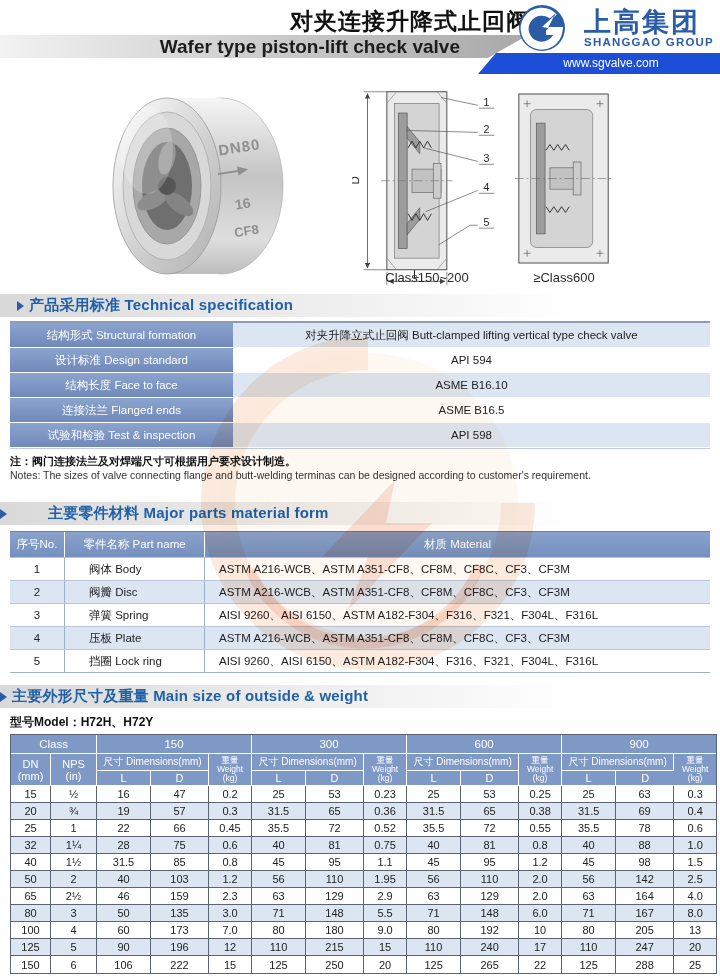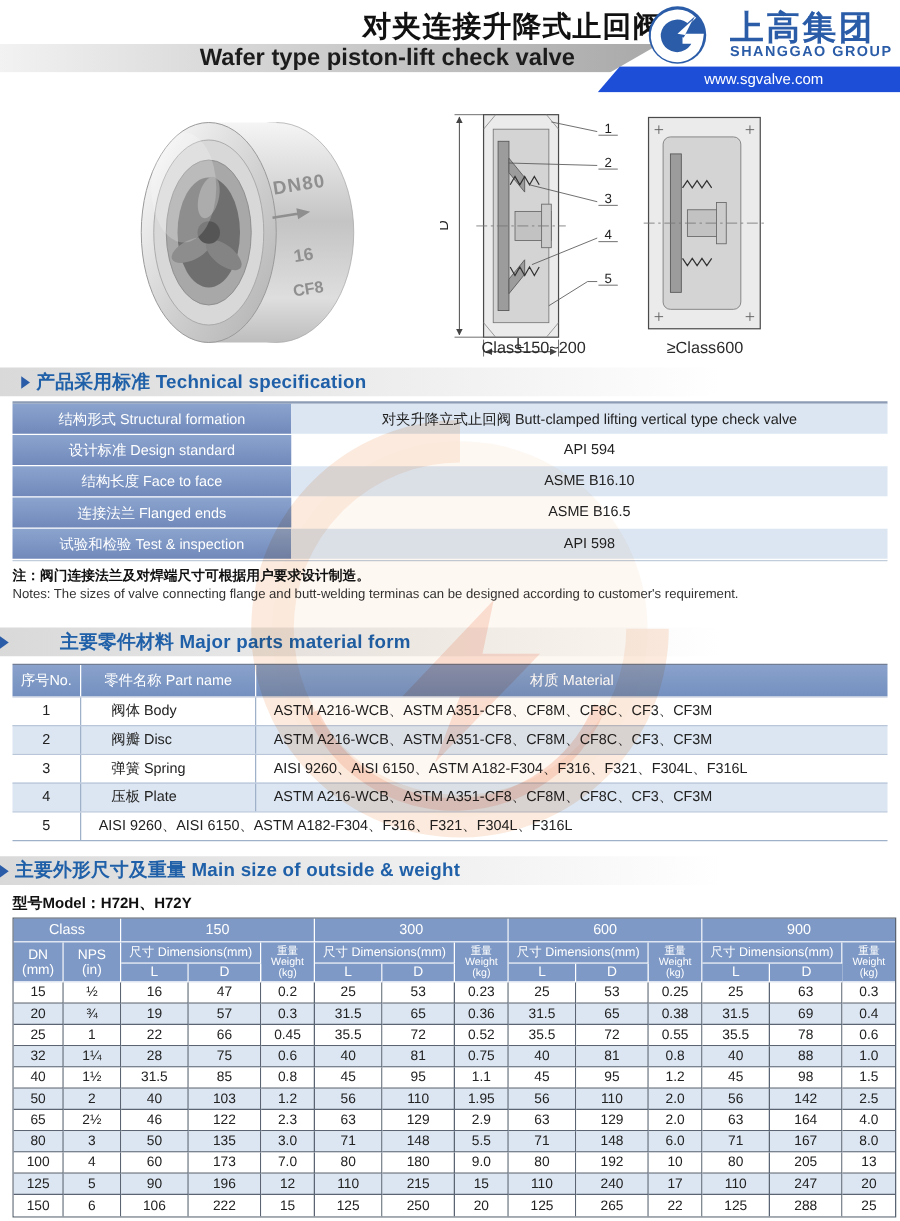--- a/index.html
+++ b/index.html
@@ -287,20 +287,21 @@
           <div class="parts-name">弹簧 Spring</div>
           <div class="parts-material">AISI 9260、AISI 6150、ASTM A182-F304、F316、F321、F304L、F316L</div>
         </div>
         <div class="parts-row shade">
           <div class="parts-no">4</div>
           <div class="parts-name">压板 Plate</div>
           <div class="parts-material">ASTM A216-WCB、ASTM A351-CF8、CF8M、CF8C、CF3、CF3M</div>
         </div>
         <div class="parts-row">
           <div class="parts-no">5</div>
+          <div class="parts-name">挡圈 Lock ring</div>
           <div class="parts-material">AISI 9260、AISI 6150、ASTM A182-F304、F316、F321、F304L、F316L</div>
         </div>
       </div>
   </div>
 
   <div class="section-heading" style="margin-top:12px;">
     <span class="bullet"></span>
     <span class="heading-text">主要外形尺寸及重量 Main size of outside &amp; weight</span>
   </div>
   <div class="model-line">型号Model：H72H、H72Y</div>
@@ -469,21 +470,21 @@
           <td>110</td>
           <td>2.0</td>
           <td>56</td>
           <td>142</td>
           <td>2.5</td>
         </tr>
         <tr>
           <td>65</td>
           <td>2½</td>
           <td>46</td>
-          <td>122</td>
+          <td>159</td>
           <td>2.3</td>
           <td>63</td>
           <td>129</td>
           <td>2.9</td>
           <td>63</td>
           <td>129</td>
           <td>2.0</td>
           <td>63</td>
           <td>164</td>
           <td>4.0</td>

